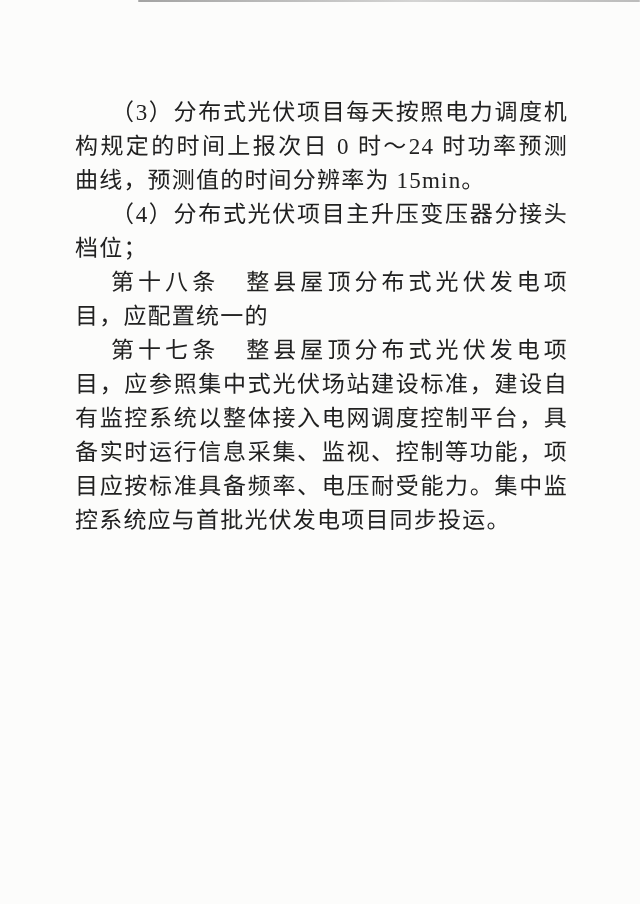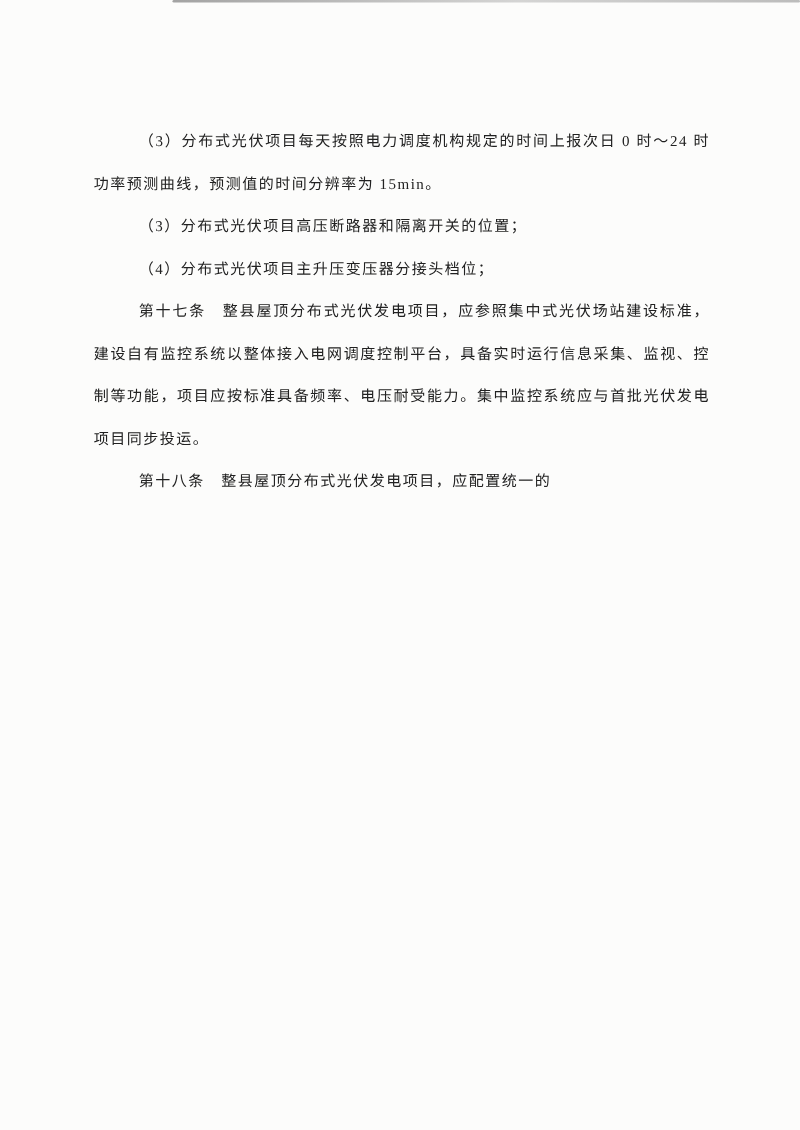--- a/index.html
+++ b/index.html
@@ -31,37 +31,36 @@
       rgba(120, 120, 120, 0.30) 55%,
       rgba(110, 110, 110, 0.45));
     border-radius: 1px;
   }
   .content {
     position: absolute;
     top: 96px;
     left: 75px;
     width: 493px;
     font-family: "Liberation Serif", "DejaVu Serif", serif;
-    font-size: 12px;
+    font-size: 23px;
     line-height: 34px;
     letter-spacing: 1.2px;
     color: #212121;
     text-align: justify;
   }
   .content p {
     margin: 0;
     padding: 0;
     text-indent: 36px;
   }
 </style>
 </head>
 <body>
 
 <div class="page">
   <div class="scan-artifact"></div>
   <main class="content">
     <p>（3）分布式光伏项目每天按照电力调度机构规定的时间上报次日 0 时～24 时功率预测曲线，预测值的时间分辨率为 15min。</p>
-    <p>（3）分布式光伏项目高压断路器和隔离开关的位置；</p>
     <p>（4）分布式光伏项目主升压变压器分接头档位；</p>
+    <p>第十八条　整县屋顶分布式光伏发电项目，应配置统一的</p>
     <p>第十七条　整县屋顶分布式光伏发电项目，应参照集中式光伏场站建设标准，建设自有监控系统以整体接入电网调度控制平台，具备实时运行信息采集、监视、控制等功能，项目应按标准具备频率、电压耐受能力。集中监控系统应与首批光伏发电项目同步投运。</p>
-    <p>第十八条　整县屋顶分布式光伏发电项目，应配置统一的</p>
   </main>
 </div>
 
 </body></html>

